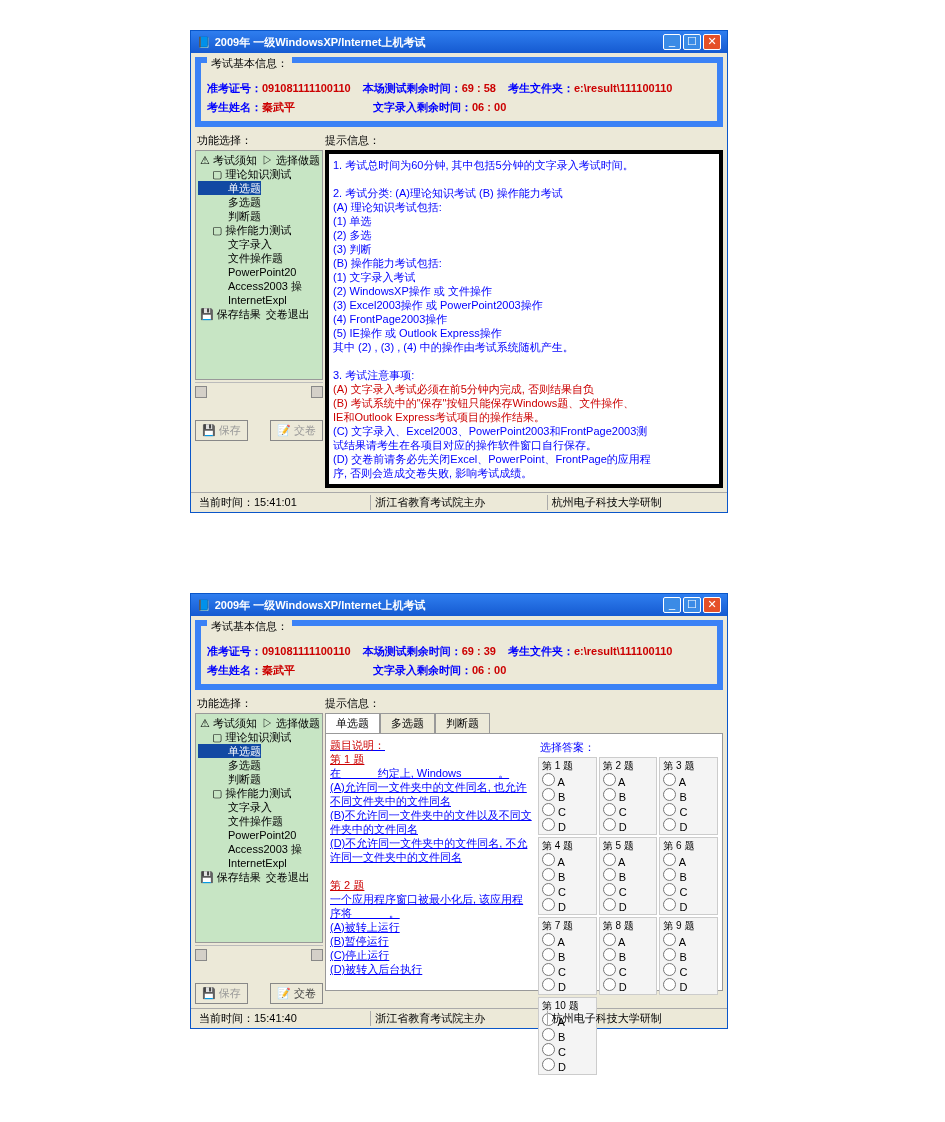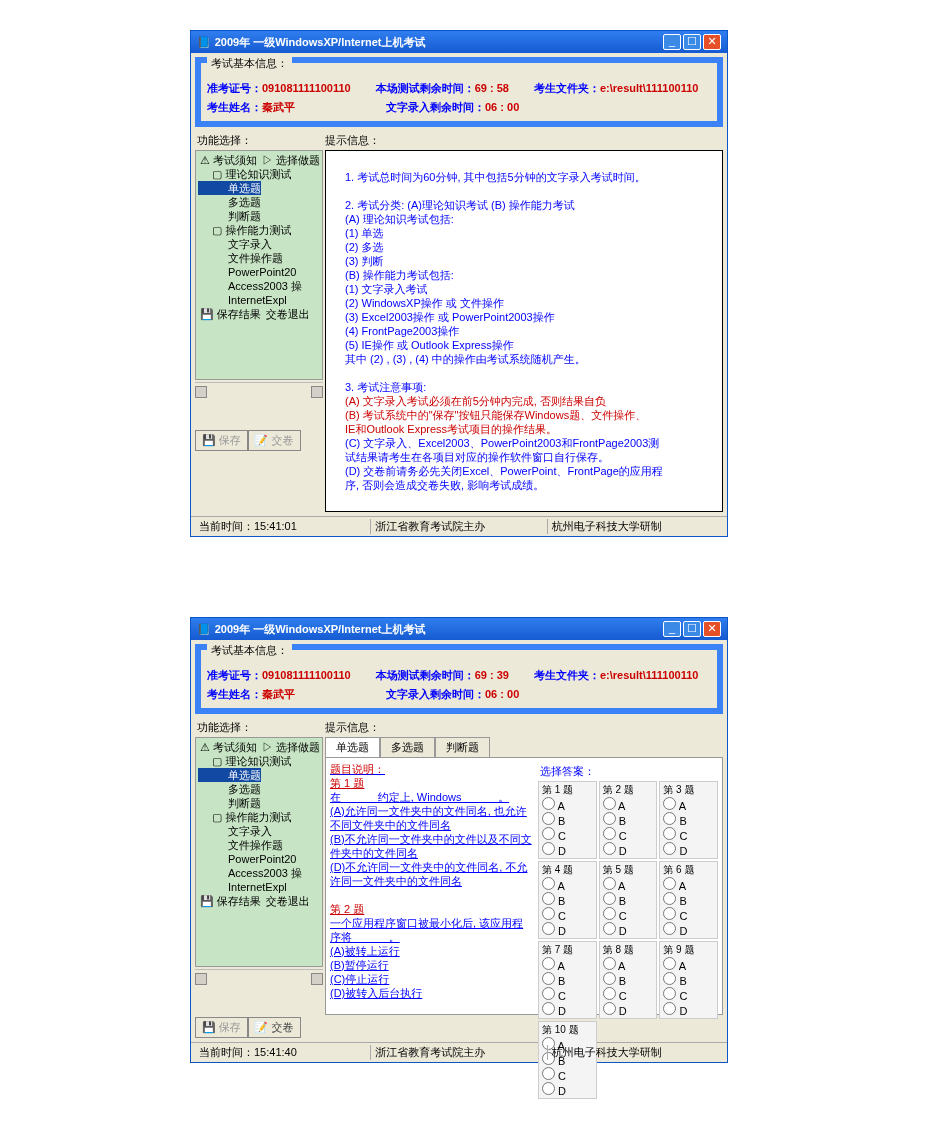--- a/index.html
+++ b/index.html
@@ -8,35 +8,35 @@
   .titlebar { background: linear-gradient(#2f7eef,#155ad1); color: #fff; padding: 4px 6px; display: flex; align-items: center; justify-content: space-between; height: 22px; }
   .titlebar .ttl { font-weight: bold; display: flex; align-items: center; gap: 4px; }
   .titlebar .btns { display: flex; gap: 2px; }
   .tb-btn { width: 18px; height: 16px; border: 1px solid #fff; border-radius: 2px; background: #3b8be6; text-align: center; line-height: 12px; color: #fff; cursor: pointer; font-size: 11px; }
   .tb-close { background: #e55028; }
   .fieldset { margin: 4px; border: 6px solid #3b82f6; padding: 3px 6px 6px; }
   .fieldset > .lg { position: relative; top: -10px; background: #ece9d8; padding: 0 4px; color: #000; }
   .info-row { color: #000; }
   .lbl { color: #00f; font-weight: bold; }
   .val-red { color: #c00; font-weight: bold; }
-  .flexrow { display: flex; gap: 25px; }
+  .flexrow { display: flex; gap: 12px; }
   .mainarea { display: flex; padding: 0 4px 4px; gap: 2px; }
   .left { width: 128px; display: flex; flex-direction: column; }
   .tree { border: 1px solid #999; background: #c7e5c4; height: 230px; overflow: hidden; padding: 2px 0 2px 2px; line-height: 14px; }
   .tree div { white-space: nowrap; color: #000; }
   .tree .sel { background: #1249a3; color: #fff; }
-  .btnrow { display: flex; justify-content: flex-start; margin-top: 32px; }
+  .btnrow { display: flex; justify-content: space-between; margin-top: 22px; }
   .btn { border: 1px solid #888; background: #ece9d8; padding: 2px 6px; color: #444; cursor: pointer; }
   .btn.dis { color: #999; }
   .scroll-hint { height: 16px; background: #ece9d8; border-top: 1px solid #bbb; margin-top: 2px; position: relative; }
   .scroll-hint::before, .scroll-hint::after { content: ""; position: absolute; top: 3px; width: 10px; height: 10px; background: #d4d0c8; border: 1px solid #888; }
   .scroll-hint::before { left: 0; } .scroll-hint::after { right: 0; }
   .right { flex: 1; display: flex; flex-direction: column; }
   .rhead { color: #000; padding: 2px 0; }
-  .content { border: 1px solid #000000; background: #fff; flex: 1; padding: 19px; color: #00f; line-height: 14px; overflow: hidden; }
+  .content { border: 4px solid #000000; background: #fff; flex: 1; padding: 4px; color: #00f; line-height: 14px; overflow: hidden; }
   .content .red { color: #c00; }
   .tabs { display: flex; }
   .tab { border: 1px solid #999; padding: 2px 10px; background: #ece9d8; border-bottom: none; cursor: pointer; }
   .tab.act { background: #fff; }
   .qarea { border: 1px solid #999; background: #fff; padding: 4px; display: flex; height: 258px; }
   .qtext { flex: 1; color: #00f; line-height: 14px; padding-right: 4px; text-decoration: underline; }
   .anspanel { width: 180px; }
   .anshead { color: #00f; padding: 2px; }
   .ansgrid { display: grid; grid-template-columns: repeat(3,1fr); gap: 2px; }
   .anscell { border: 1px solid #ccc; background: #f4f4f4; padding: 1px 3px; font-size: 10px; }

